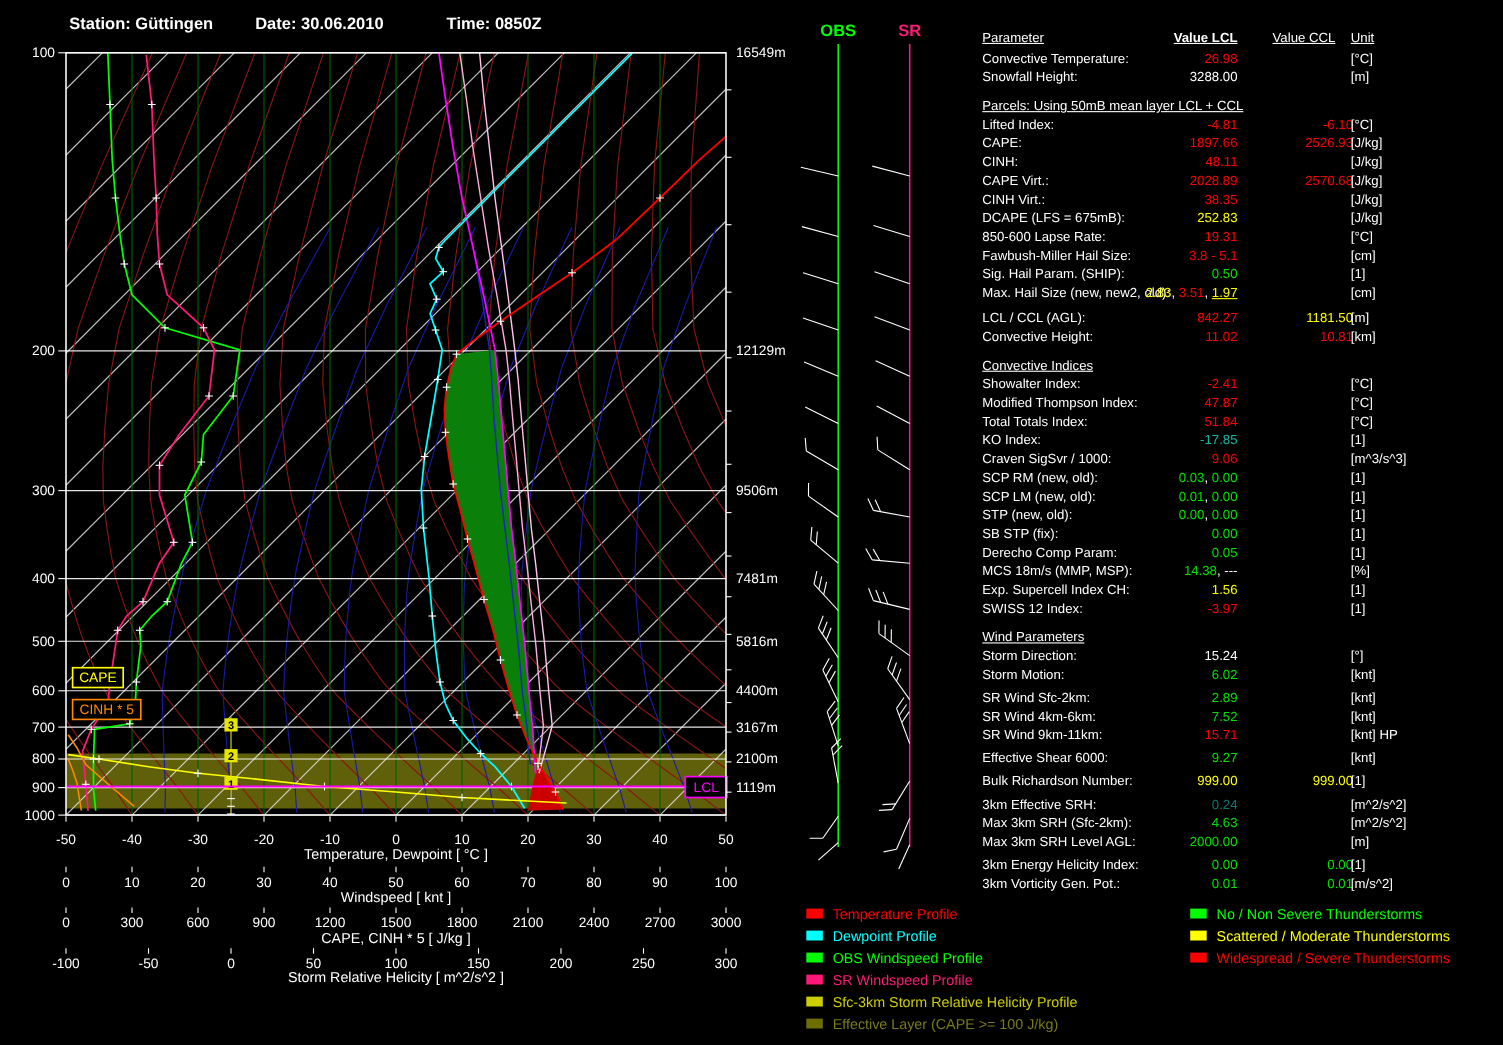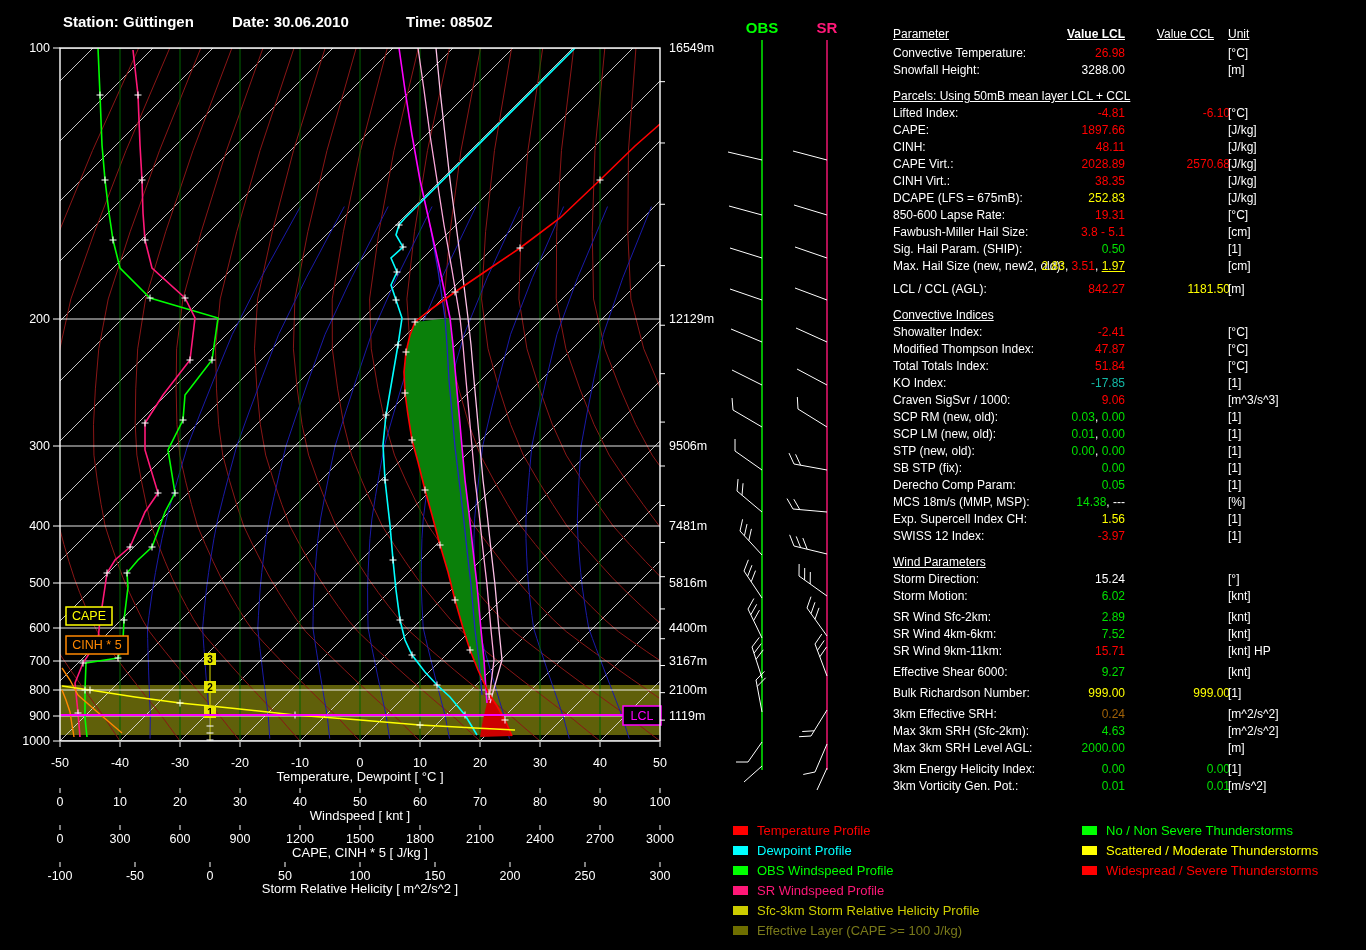--- a/index.html
+++ b/index.html
@@ -569,20 +569,21 @@
         <div class="psec">Parcels: Using 50mB mean layer LCL + CCL</div>
         <div class="prow">
           <span class="lbl">Lifted Index:</span>
           <span class="v1"><span style="color: rgb(255, 0, 0);">-4.81</span></span>
           <span class="v2"><span style="color: rgb(255, 0, 0);">-6.10</span></span>
           <span class="un">[°C]</span>
         </div>
         <div class="prow">
           <span class="lbl">CAPE:</span>
           <span class="v1"><span style="color: rgb(255, 0, 0);">1897.66</span></span>
+          <span class="v2"><span style="color: rgb(255, 0, 0);">2526.93</span></span>
           <span class="un">[J/kg]</span>
         </div>
         <div class="prow">
           <span class="lbl">CINH:</span>
           <span class="v1"><span style="color: rgb(255, 0, 0);">48.11</span></span>
           <span class="v2"></span>
           <span class="un">[J/kg]</span>
         </div>
         <div class="prow">
           <span class="lbl">CAPE Virt.:</span>
@@ -626,20 +627,26 @@
           <span class="v2"></span>
           <span class="un">[cm]</span>
         </div>
         <div class="pgap" style="height: 6px;"></div>
         <div class="prow">
           <span class="lbl">LCL / CCL (AGL):</span>
           <span class="v1"><span style="color: rgb(255, 0, 0);">842.27</span></span>
           <span class="v2"><span style="color: rgb(255, 255, 0);">1181.50</span></span>
           <span class="un">[m]</span>
         </div>
+        <div class="prow">
+          <span class="lbl">Convective Height:</span>
+          <span class="v1"><span style="color: rgb(255, 0, 0);">11.02</span></span>
+          <span class="v2"><span style="color: rgb(255, 0, 0);">10.81</span></span>
+          <span class="un">[km]</span>
+        </div>
         <div class="psec">Convective Indices</div>
         <div class="prow">
           <span class="lbl">Showalter Index:</span>
           <span class="v1"><span style="color: rgb(255, 0, 0);">-2.41</span></span>
           <span class="v2"></span>
           <span class="un">[°C]</span>
         </div>
         <div class="prow">
           <span class="lbl">Modified Thompson Index:</span>
           <span class="v1"><span style="color: rgb(255, 0, 0);">47.87</span></span>
@@ -754,21 +761,21 @@
         <div class="pgap" style="height: 4px;"></div>
         <div class="prow">
           <span class="lbl">Bulk Richardson Number:</span>
           <span class="v1"><span style="color: rgb(255, 255, 0);">999.00</span></span>
           <span class="v2"><span style="color: rgb(255, 255, 0);">999.00</span></span>
           <span class="un">[1]</span>
         </div>
         <div class="pgap" style="height: 4px;"></div>
         <div class="prow">
           <span class="lbl">3km Effective SRH:</span>
-          <span class="v1"><span style="color: #a16207;">0.24</span></span>
+          <span class="v1"><span style="color: #0f766e;">0.24</span></span>
           <span class="v2"></span>
           <span class="un">[m^2/s^2]</span>
         </div>
         <div class="prow">
           <span class="lbl">Max 3km SRH (Sfc-2km):</span>
           <span class="v1"><span style="color: rgb(0, 224, 0);">4.63</span></span>
           <span class="v2"></span>
           <span class="un">[m^2/s^2]</span>
         </div>
         <div class="prow">

